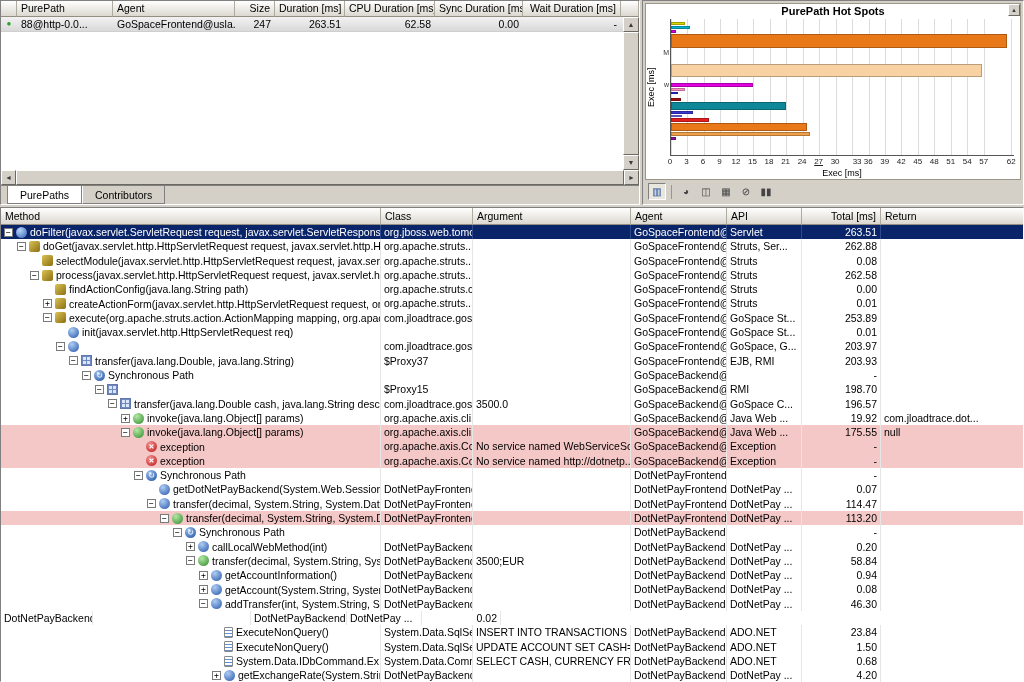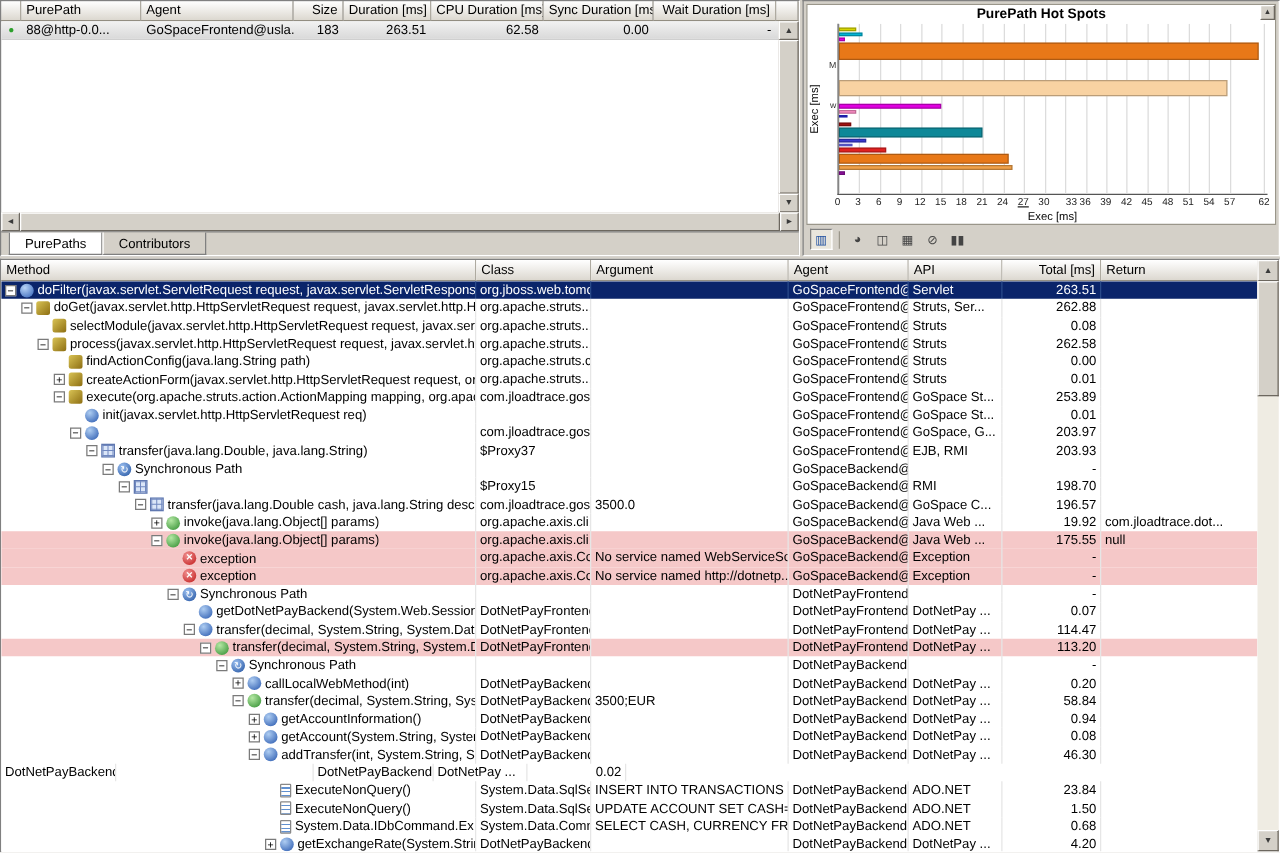--- a/index.html
+++ b/index.html
@@ -7,21 +7,21 @@
   body {
     background:#d4d0c8;
     font-family:"Liberation Sans", sans-serif;
     font-size:10.5px; color:#000;
   }
   .app { width:1024px; height:682px; display:flex; flex-direction:column; }
 
   
   .top { height:205px; display:flex; }
   .left-panel {
-    width:640px; background:#a3a3a3;
+    width:640px; background:#0f766e;
     border:1px solid; border-color:#808080 #fff #fff #808080;
     display:flex; flex-direction:column;
   }
   .right-panel { flex:1; margin-left:2px; background:#d4d0c8; padding:2px; position:relative;
     border:1px solid; border-color:#808080 #fff #fff #808080; }
 
   
   .hcell {
     background:linear-gradient(#ffffff,#dcd8d0);
     border-right:1px solid #aeaaa0; border-bottom:1px solid #938e82;
@@ -84,21 +84,21 @@
   .tbtn { width:18px; height:17px; display:flex; align-items:center; justify-content:center;
     font-size:10px; color:#444; border:1px solid transparent; }
   .tbtn.pressed { border-color:#808080 #fff #fff #808080; background:#e9e6dd; color:#2050a0; }
   .tsep { width:1px; height:14px; background:#9a968a; margin:0 3px; }
   .corner-btn { position:absolute; top:3px; right:3px; width:12px; height:12px;
     background:#d4d0c8; border:1px solid; border-color:#fff #6c675f #6c675f #fff;
     font-size:6px; display:flex; align-items:center; justify-content:center; color:#3a3a3a; }
 
   
   .bottom { margin-top:2px; height:475px; display:flex; background:#fff;
-    border:1px solid; border-color:#808080 #fff #fff #808080; }
+    border:1px solid; border-color:#808080 #fff #fff #808080;flex-direction:column; }
   .tree-main { flex:1; display:flex; flex-direction:column; min-width:0; }
   .tree-header { display:flex; height:17px; flex-shrink:0; }
   .tree-header .hcell { line-height:16px; }
   .tree-body { flex:1; background:#fff; overflow:hidden; }
   .trow { display:flex; height:14.3px; line-height:14px; white-space:nowrap; }
   .trow.sel { background:#0a246a; color:#fff; }
   .trow.sel .tcell { border-right-color:#2a4a8a; }
   .trow.err { background:#f5c8c8; }
   .tcell { overflow:hidden; white-space:nowrap; border-right:1px solid #e6e6e6;
     padding:0 3px; flex-shrink:0; }
@@ -161,21 +161,21 @@
         <div class="hcell ppc6">Sync Duration [ms]</div>
         <div class="hcell ppc7">Wait Duration [ms]</div>
         <div class="hcell ppfill"></div>
       </div>
       <div class="pp-bodyrow">
         <div class="pp-rows">
           <div class="pp-row">
             <div class="ppcell ppc0 pp-status">●</div>
             <div class="ppcell ppc1">88@http-0.0...</div>
             <div class="ppcell ppc2">GoSpaceFrontend@usla...</div>
-            <div class="ppcell ppc3">183</div>
+            <div class="ppcell ppc3">247</div>
             <div class="ppcell ppc4">263.51</div>
             <div class="ppcell ppc5">62.58</div>
             <div class="ppcell ppc6">0.00</div>
             <div class="ppcell ppc7">-</div>
           </div>
         </div>
         <div class="vscroll">
           <div class="sbtn v">▲</div>
           <div class="sthumb vthumb-full"></div>
           <div class="sbtn v">▼</div>

